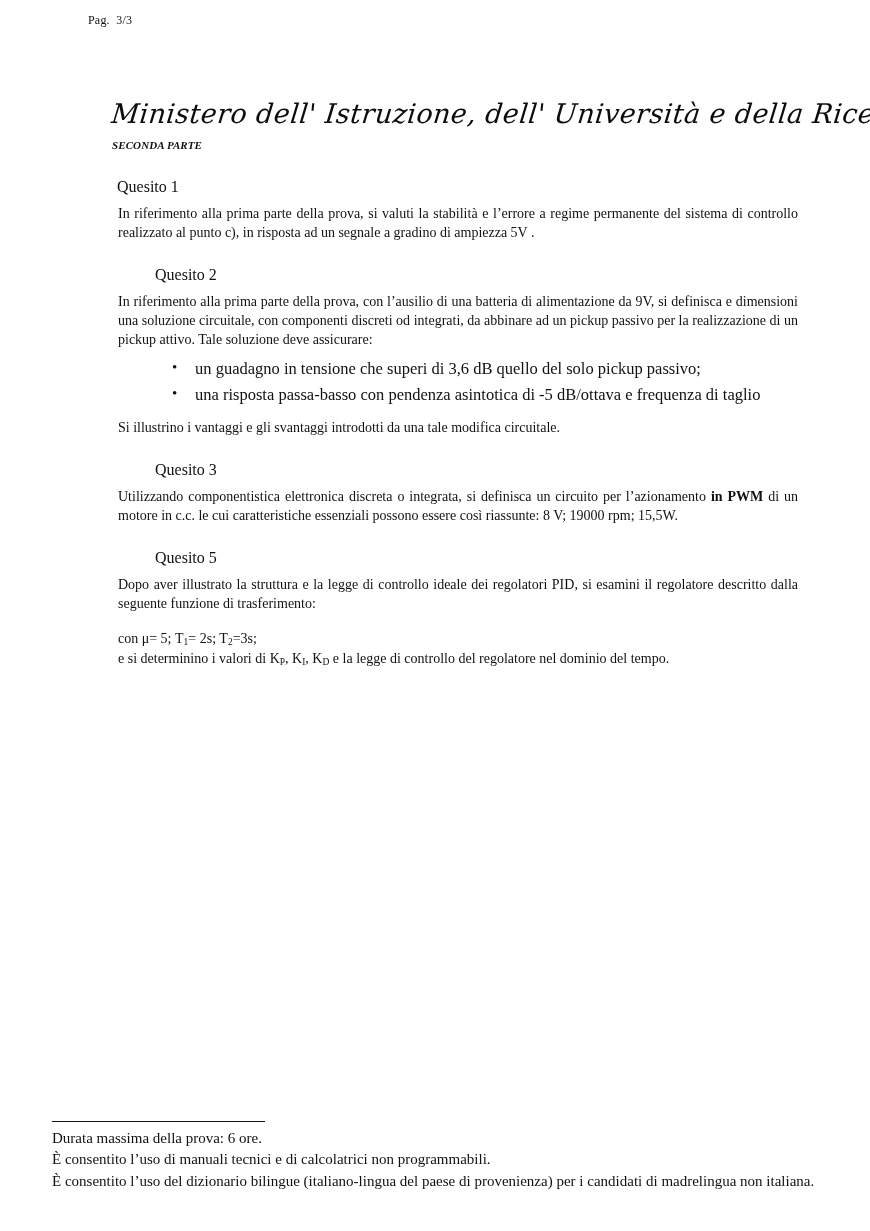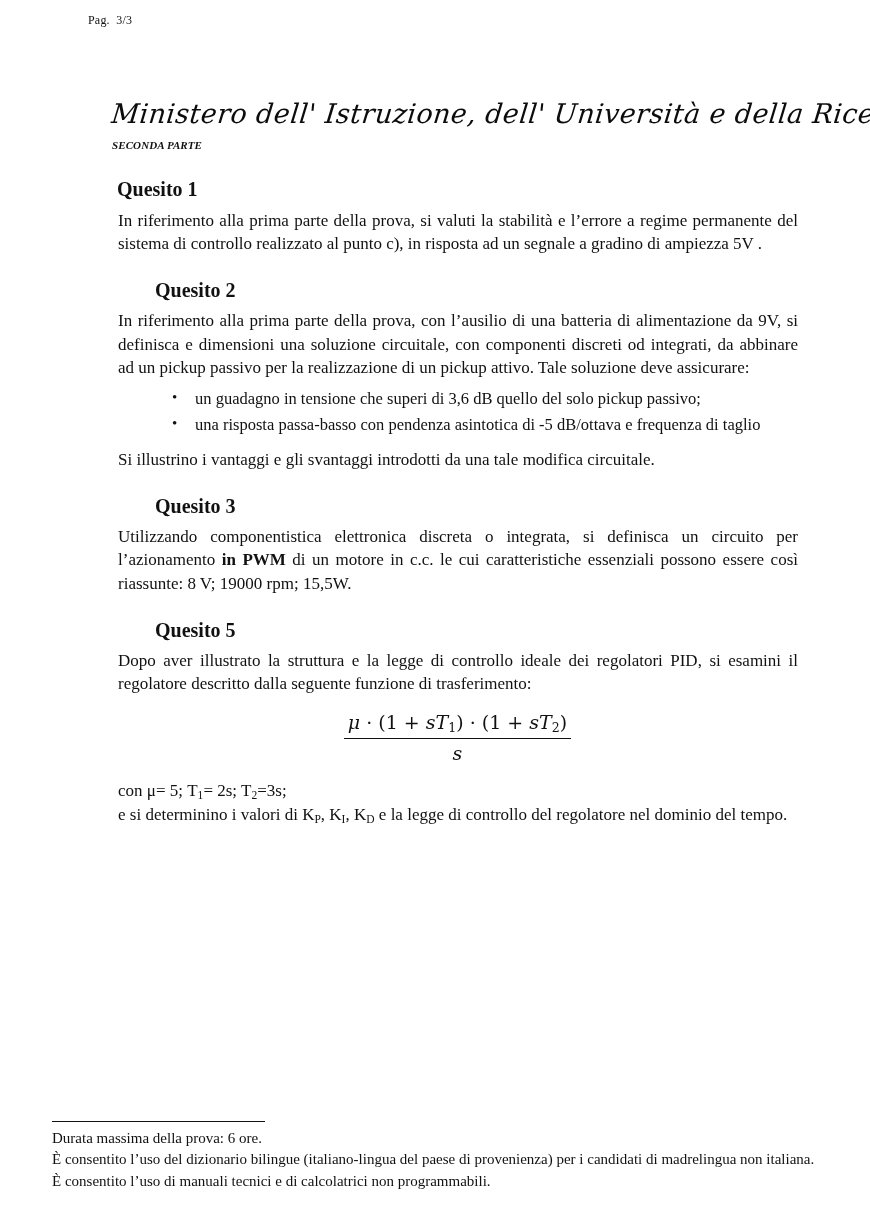--- a/index.html
+++ b/index.html
@@ -61,29 +61,29 @@
 
   
   .content {
     position: absolute;
     left: 117px;
     top: 178px;
     width: 681px;
   }
 
   .q-heading {
-    font-size: 20px;
-    font-weight: bold;
+    font-size: 16px;
+    font-weight: normal;
     margin: 0 0 7px 0;
     line-height: 1.18;
   }
   .q-heading.spaced { margin-top: 24px; margin-left: 38px; }
 
   .q-body {
-    font-size: 17px;
+    font-size: 14px;
     line-height: 1.36;
     text-align: justify;
     text-justify: inter-word;
     margin: 0;
     padding-left: 1px;
   }
 
   .bullets {
     list-style: none;
     margin: 9px 0 9px 0;
@@ -192,33 +192,27 @@
       <li>una risposta passa-basso con pendenza asintotica di -5 dB/ottava e frequenza di taglio</li>
     </ul>
     <p class="q-body after-bullets">Si illustrino i vantaggi e gli svantaggi introdotti da una tale modifica circuitale.</p>
 
     <div class="q-heading spaced">Quesito 3</div>
     <p class="q-body"><span>Utilizzando componentistica elettronica discreta o integrata, si definisca un circuito per l’azionamento </span><b>in PWM</b><span> di un motore in c.c. le cui caratteristiche essenziali possono essere così riassunte: 8 V; 19000 rpm; 15,5W.</span></p>
 
     <div class="q-heading spaced">Quesito 5</div>
     <p class="q-body">Dopo aver illustrato la struttura e la legge di controllo ideale dei regolatori PID, si esamini il regolatore descritto dalla seguente funzione di trasferimento:</p>
 
-    <div class="formula-wrap">
-      <span class="fraction">
-        <span class="numerator"><span class="mvar">μ</span><span> · (1 + </span><span class="mvar">s</span><span class="mvar"><span>T</span><sub>1</sub></span><span>) · (1 + </span><span class="mvar">s</span><span class="mvar"><span>T</span><sub>2</sub></span><span>)</span></span>
-        <span class="denominator mvar">s</span>
-      </span>
-    </div>
 
     <div class="q-body post-formula"><span>con μ= 5;  T</span><sub class="sm">1</sub><span>= 2s;  T</span><sub class="sm">2</sub><span>=3s;</span></div>
 
     <div class="q-body line2"><span>e si determinino i valori di K</span><sub class="sm">P</sub><span>, K</span><sub class="sm">I</sub><span>, K</span><sub class="sm">D</sub><span> e  la legge di controllo del regolatore nel dominio del tempo.</span></div>
 
   </div>
 
   <div class="footer">
     <div class="footer-rule"></div>
     <div class="footer-line">Durata massima della prova: 6 ore.</div>
+    <div class="footer-line">È consentito l’uso di manuali tecnici e di calcolatrici non programmabili.</div>
     <div class="footer-line">È consentito l’uso del dizionario bilingue (italiano-lingua del paese di provenienza) per i candidati di madrelingua non italiana.</div>
-    <div class="footer-line">È consentito l’uso di manuali tecnici e di calcolatrici non programmabili.</div>
   </div>
 
 </div>
 
 </body></html>

